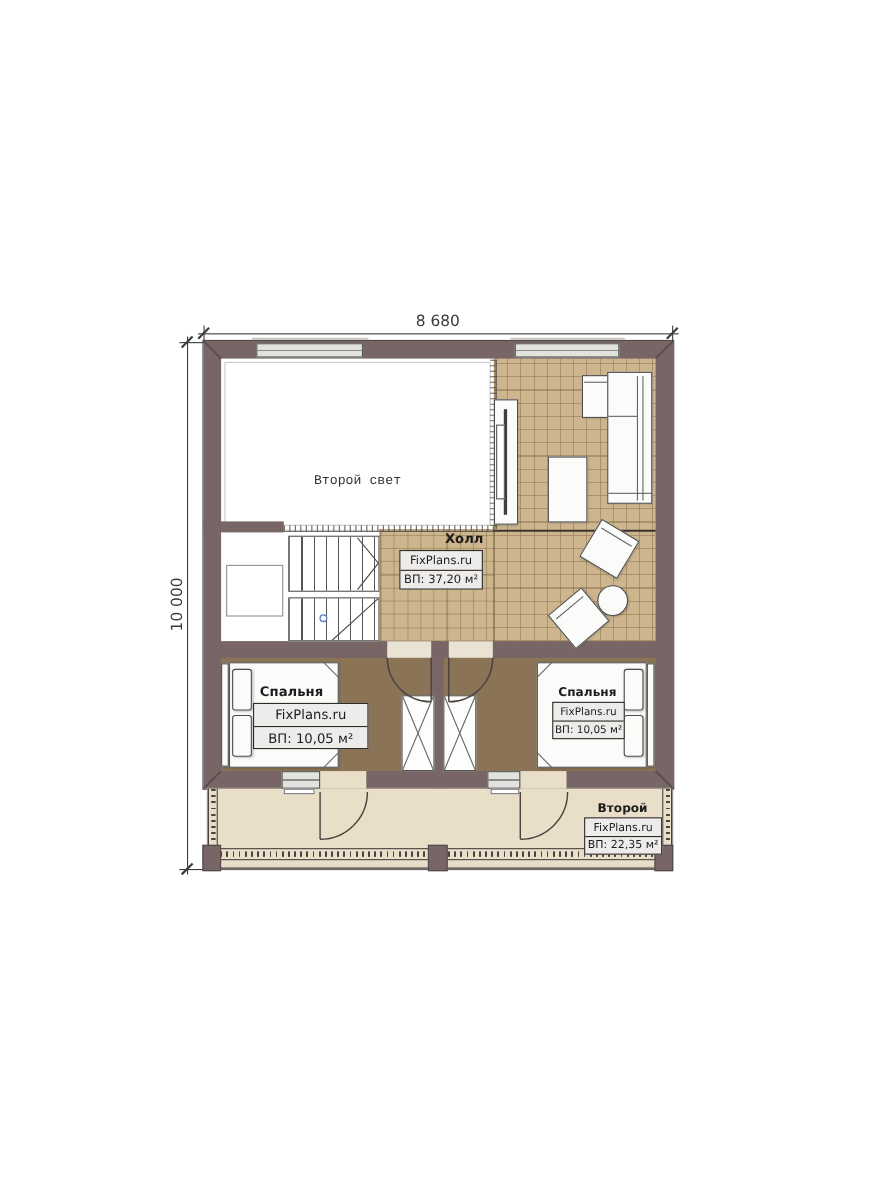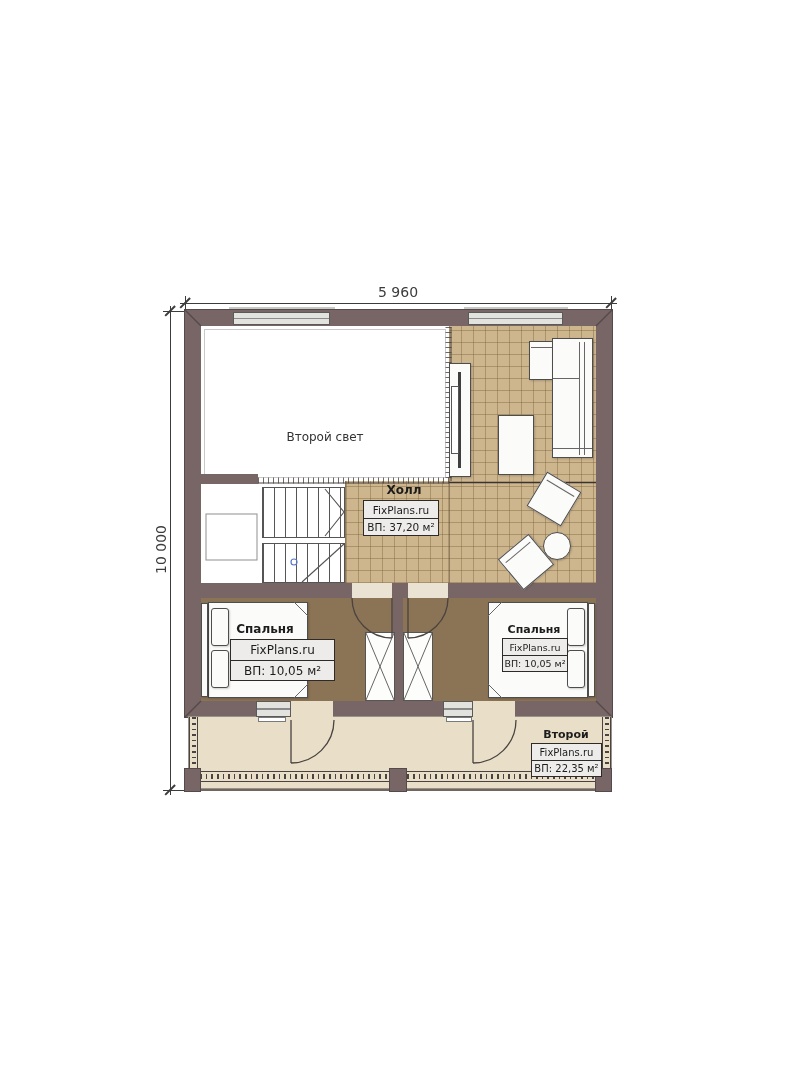--- a/index.html
+++ b/index.html
@@ -74,21 +74,21 @@
 </head>
 <body>
 
 <div class="sheet" style="--wall: #786667; --wall-dark: #544a4b; --tile-floor: #cdb58e; --tile-line: rgba(122,98,60,0.42); --bedroom-floor: #8b7355; --balcony-floor: #e9dec7; --void-floor: #ffffff; --door-gap: #eae3d3; --window-fill: #e2e2df; --furniture-fill: #fbfbf9; --furniture-line: #4d4d4d; --label-bg: #edecea; --label-border: #2e2a27; --dim: #3c3c3c;">
 
   <div class="abs dim-line" style="left:185px;top:296px;width:1px;height:14px;"></div>
   <div class="abs dim-line" style="left:611px;top:296px;width:1px;height:14px;"></div>
   <div class="abs dim-line" style="left:180px;top:302.5px;width:437px;height:1.3px;"></div>
   <div class="abs dim-tick" style="left:178px;top:302px;"></div>
   <div class="abs dim-tick" style="left:604px;top:302px;"></div>
-  <div class="abs dim-text" style="left:348px;top:284px;width:100px;">5 960</div>
+  <div class="abs dim-text" style="left:348px;top:284px;width:100px;">8 680</div>
 
   <div class="abs dim-line" style="left:163px;top:310.5px;width:23px;height:1px;"></div>
   <div class="abs dim-line" style="left:163px;top:789.5px;width:23px;height:1px;"></div>
   <div class="abs dim-line" style="left:169.5px;top:306px;width:1.3px;height:489px;"></div>
   <div class="abs dim-tick" style="left:163px;top:310px;"></div>
   <div class="abs dim-tick" style="left:163px;top:789px;"></div>
   <div class="abs dim-text dim-vertical" style="left:148px;top:505px;width:26px;height:90px;">10 000</div>
 
   <div class="abs building" style="left:185px;top:310px;width:427px;height:407px;"></div>
 
@@ -166,23 +166,23 @@
   <div class="abs furn" style="left:211px;top:650px;width:18px;height:38px;border-radius:3px;"></div>
 
   <div class="abs furn" style="left:488px;top:602px;width:100px;height:96px;"></div>
   <div class="abs furn" style="left:588px;top:603px;width:7px;height:94px;"></div>
   <div class="abs furn" style="left:567px;top:608px;width:18px;height:38px;border-radius:3px;"></div>
   <div class="abs furn" style="left:567px;top:650px;width:18px;height:38px;border-radius:3px;"></div>
 
   <div class="abs wardrobe" style="left:365px;top:632px;width:30px;height:69px;"></div>
   <div class="abs wardrobe" style="left:403px;top:632px;width:30px;height:69px;"></div>
 
-  <div class="abs void-label" style="left:245px;top:430px;width:160px;">Второй свет</div>
-
-  <div class="abs room-title" style="left:354px;top:484px;width:100px;">Холл</div>
+  <div class="abs void-label" style="left:245px;top:430px;width:160px;font-family:Liberation Mono, monospace;">Второй свет</div>
+
+  <div class="abs room-title" style="left:372px;top:484px;width:100px;">Холл</div>
   <div class="abs room-label" style="left:363px;top:500px;width:76px;font-size:10.5px;">
     <div class="row" style="height:17px;">FixPlans.ru</div>
     <div class="row" style="height:17px;">ВП: 37,20 м²</div>
   </div>
 
   <div class="abs room-title" style="left:215px;top:623px;width:100px;">Спальня</div>
   <div class="abs room-label" style="left:230px;top:639px;width:105px;font-size:12px;">
     <div class="row" style="height:20px;">FixPlans.ru</div>
     <div class="row" style="height:20px;">ВП: 10,05 м²</div>
   </div>

